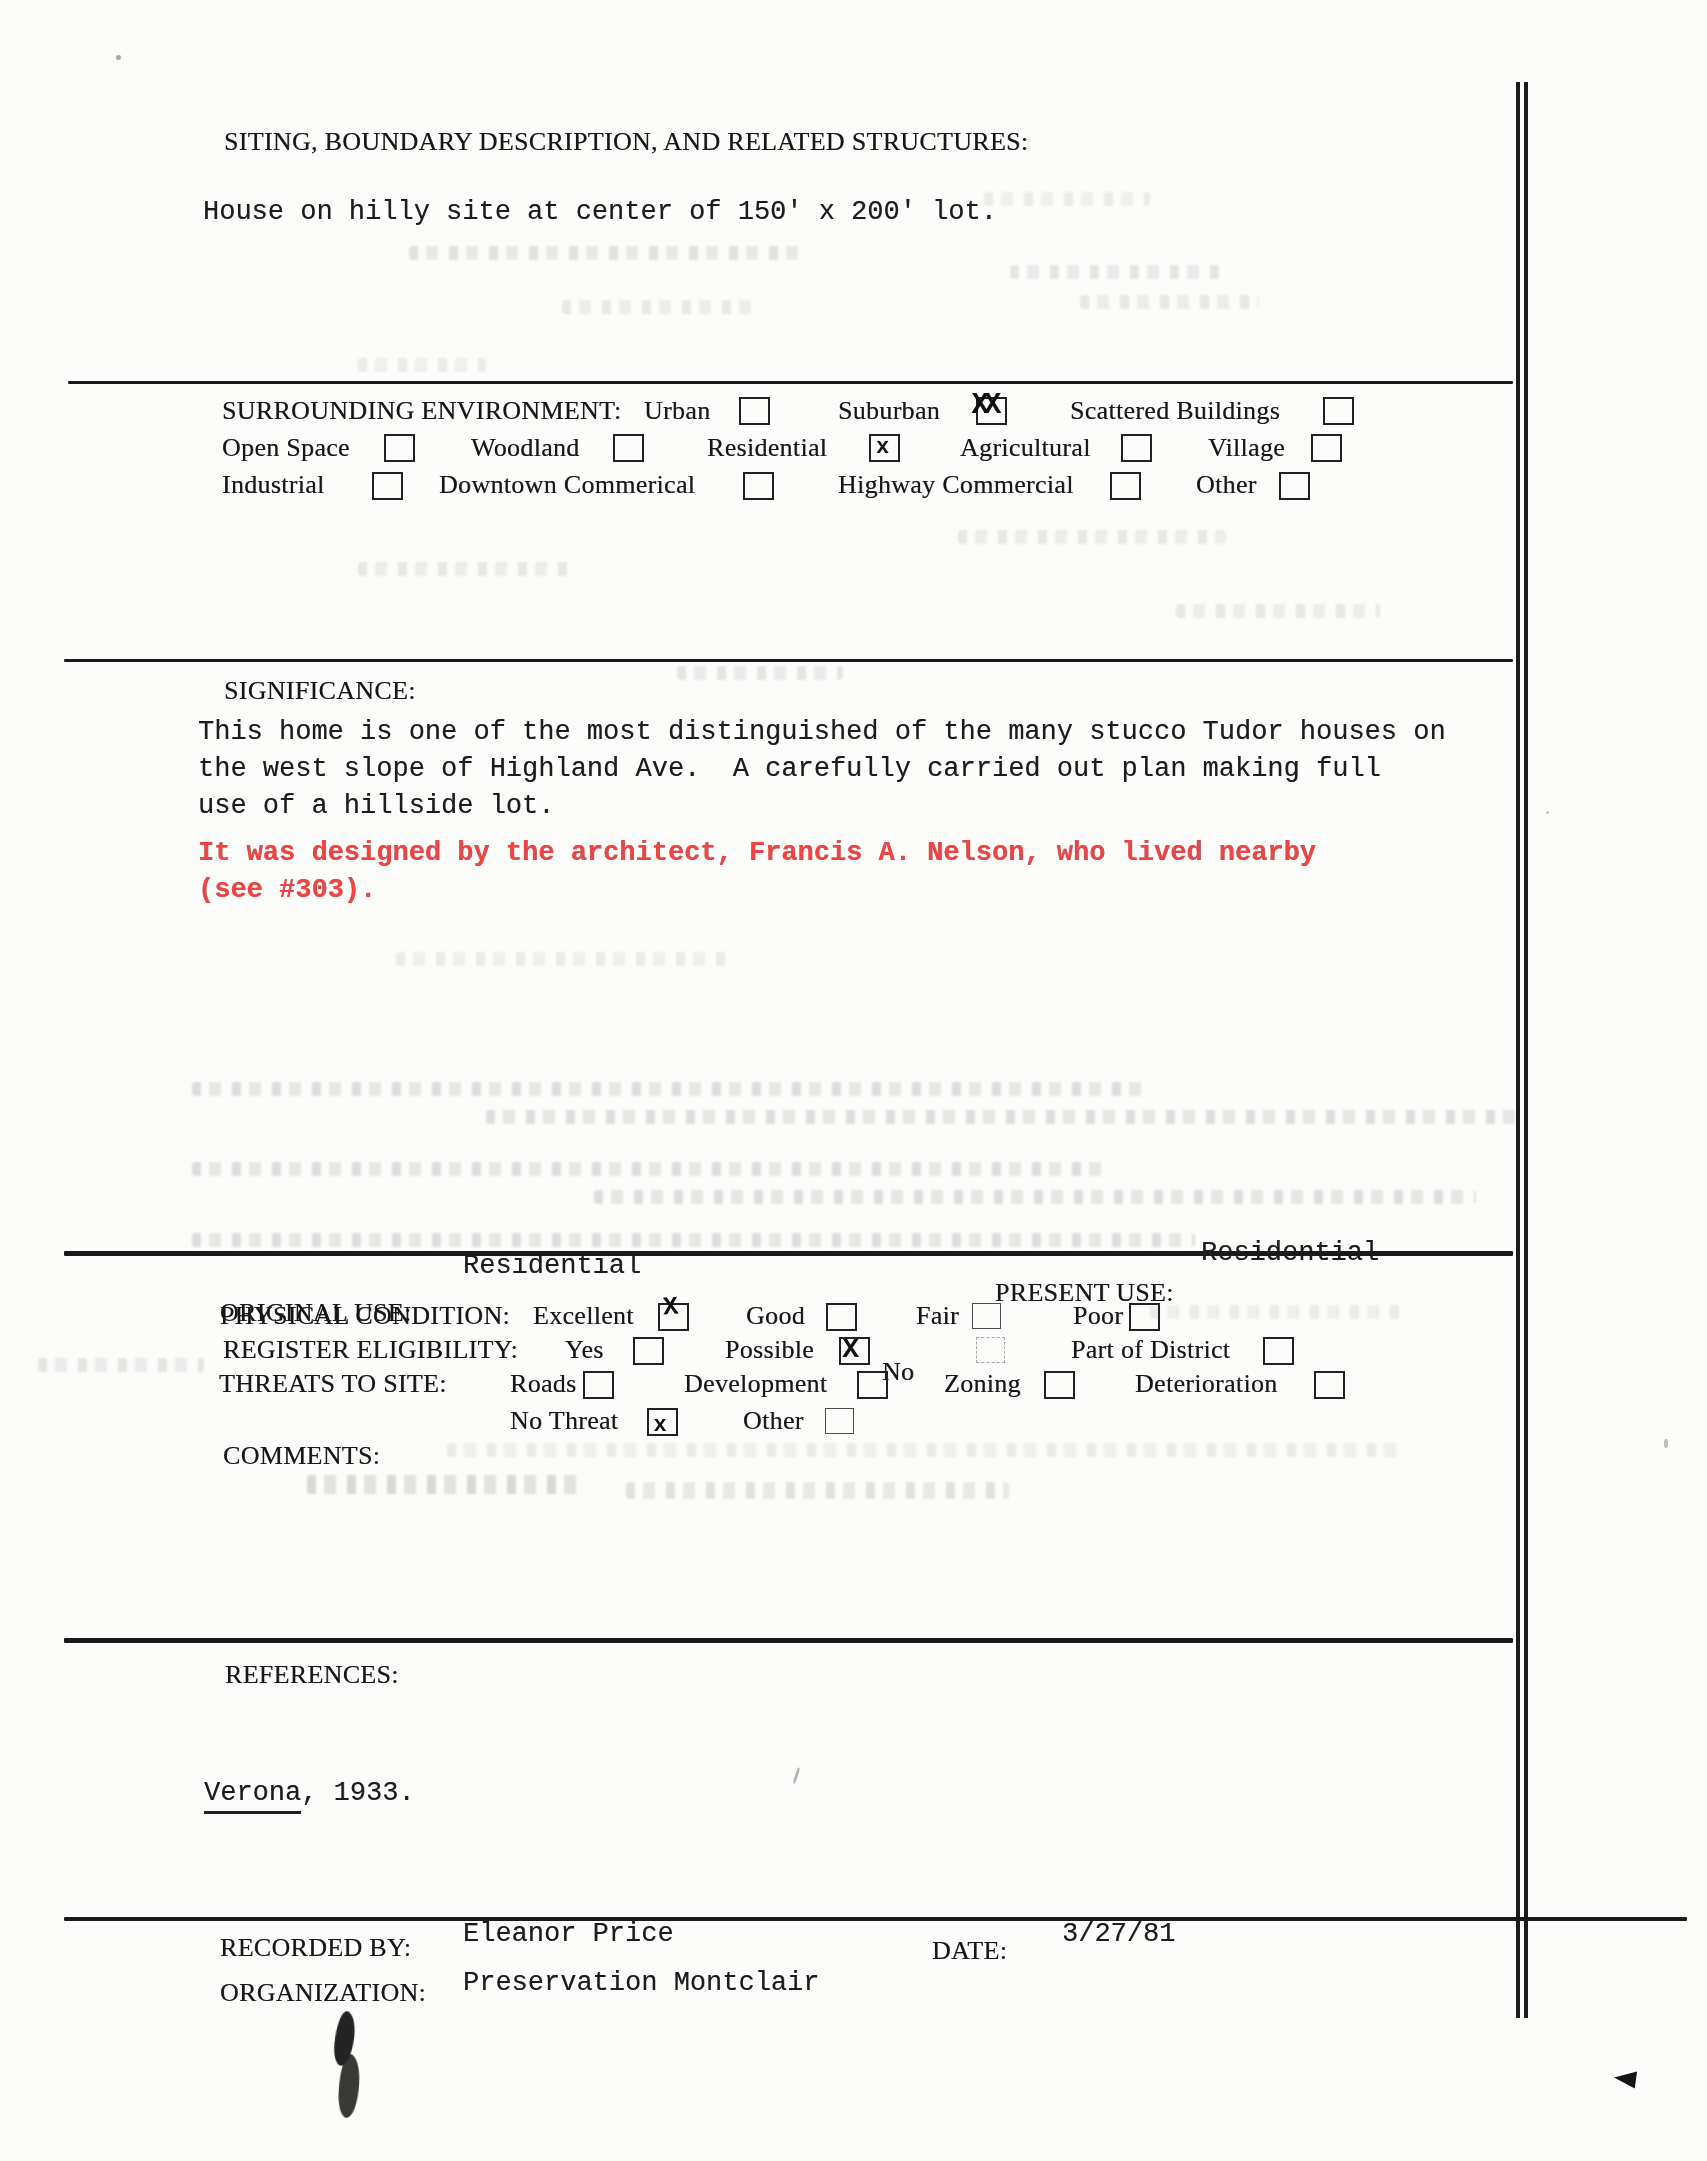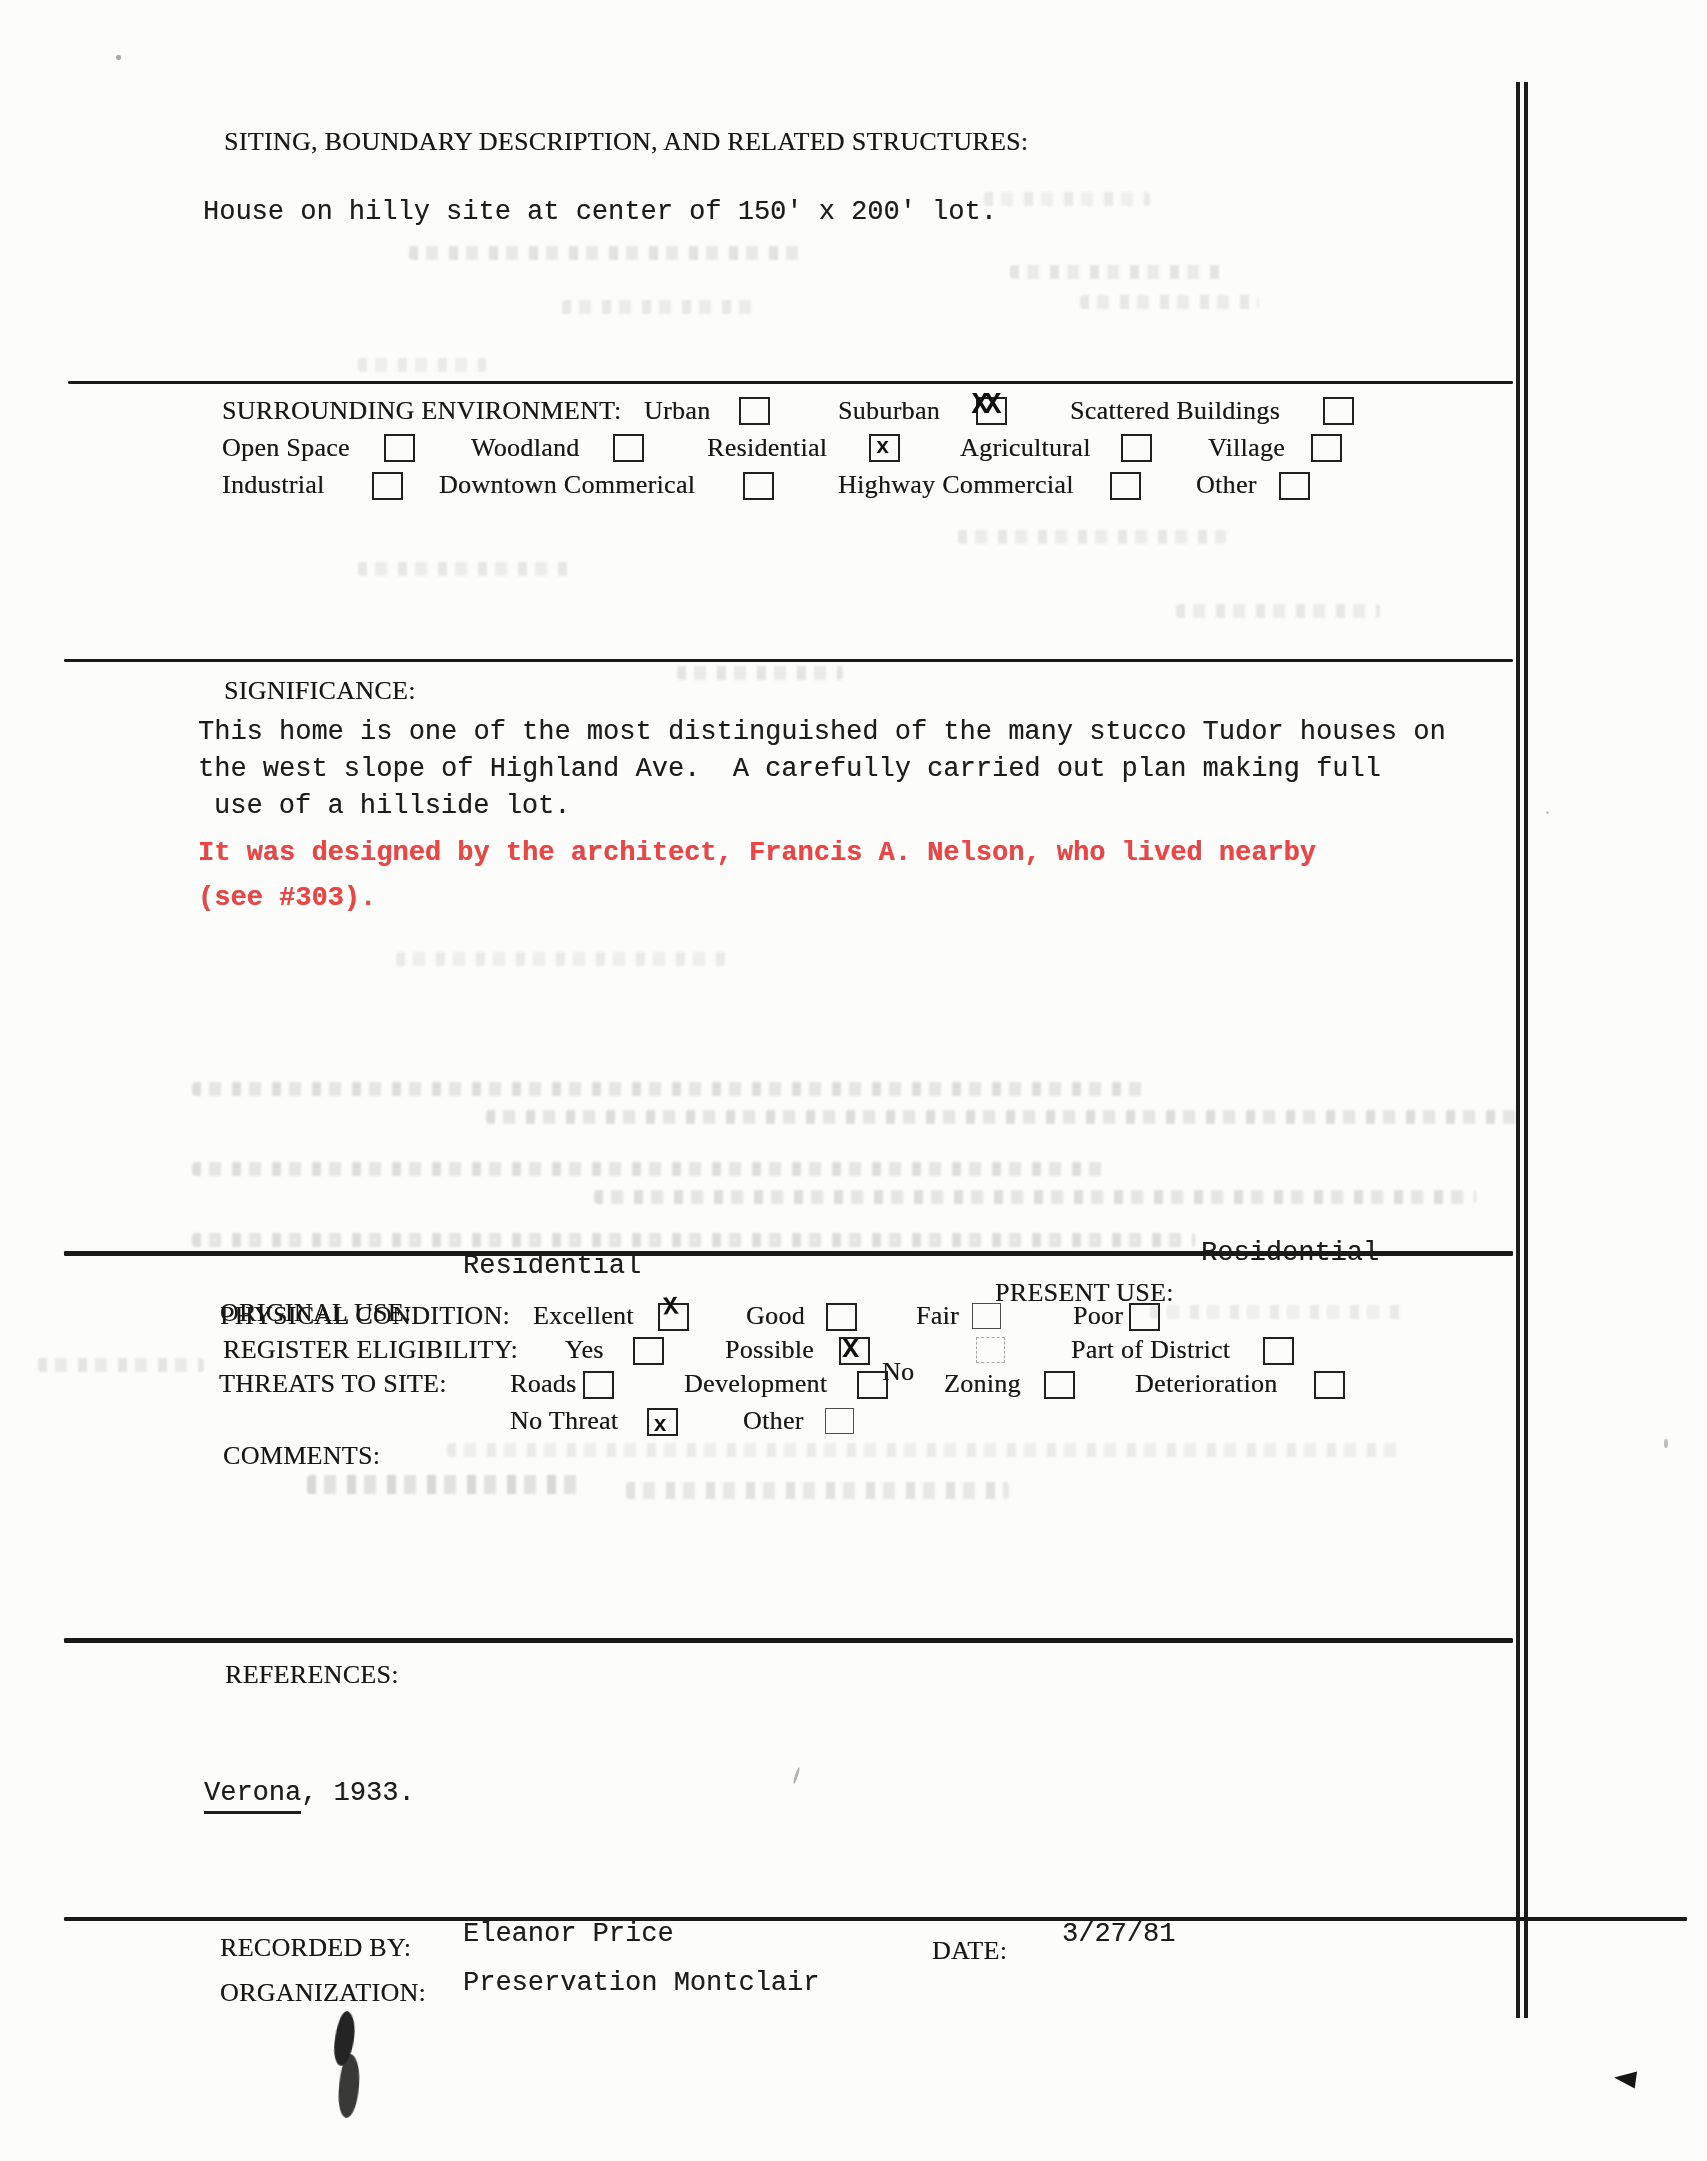--- a/index.html
+++ b/index.html
@@ -97,23 +97,23 @@
     </span>
   <span class="serif" style="left:1196px;top:470px;">Other</span>
   <span class="cb" style="left:1279px;top:472px;">
       <i class="mk mk-xs"></i>
     </span>
 
   <div class="hr" style="left:64px;top:659px;width:1449px;"></div>
   <span class="serif" style="left:224px;top:676px;">SIGNIFICANCE:</span>
   <span class="mono" style="left:198px;top:717px;">This home is one of the most distinguished of the many stucco Tudor houses on</span>
   <span class="mono" style="left:198px;top:754px;">the west slope of Highland Ave.  A carefully carried out plan making full</span>
-  <span class="mono" style="left:214px;top:791px;">use of a hillside lot.</span>
+  <span class="mono" style="left:198px;top:791px;">use of a hillside lot.</span>
   <span class="mono b" style="left:198px;top:838px;">It was designed by the architect, Francis A. Nelson, who lived nearby</span>
-  <span class="mono b" style="left:198px;top:875px;margin-top:8px;">(see #303).</span>
+  <span class="mono b" style="left:198px;top:875px;">(see #303).</span>
 
   <div class="hr thick" style="left:64px;top:1251px;width:1449px;"></div>
 
   <span class="serif" style="left:220px;top:1270px;margin-top:28px;">ORIGINAL USE:</span>
   <span class="mono" style="left:463px;top:1251px;">Residential</span>
   <span class="serif" style="left:995px;top:1278px;">PRESENT USE:</span>
   <span class="mono" style="left:1201px;top:1238px;">Residential</span>
 
   <span class="serif" style="left:220px;top:1301px;">PHYSICAL CONDITION:</span>
   <span class="serif" style="left:533px;top:1301px;">Excellent</span>

